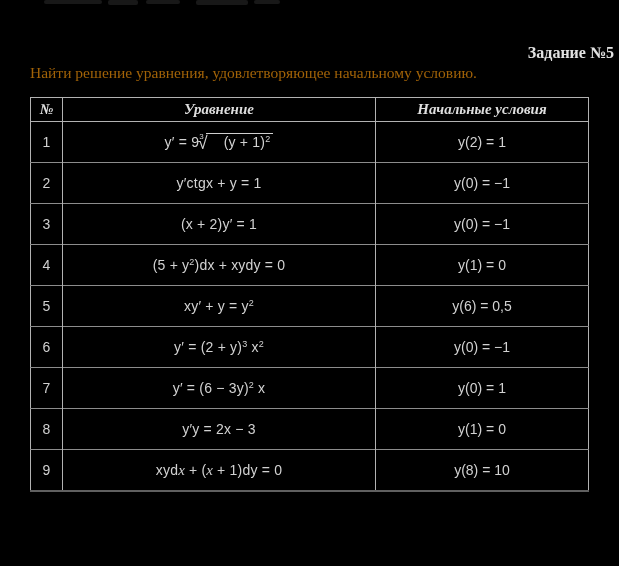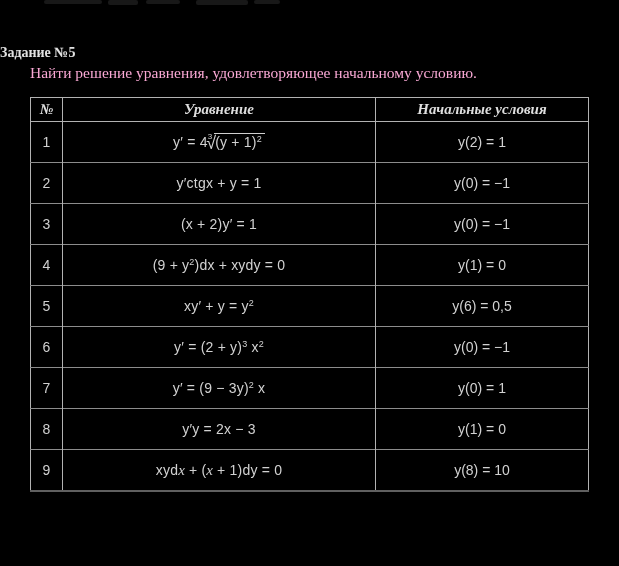--- a/index.html
+++ b/index.html
@@ -14,30 +14,30 @@
   
   .top-remnant{position:absolute;top:0;height:5px;background:#181818;border-radius:2px;}
   .frag1{left:44px;width:58px;height:4px;}
   .frag2{left:108px;width:30px;height:5px;}
   .frag3{left:146px;width:34px;height:4px;}
   .frag4{left:196px;width:52px;height:5px;}
   .frag5{left:254px;width:26px;height:4px;}
 
   .title{
     position:absolute;top:44px;left:0;width:614px;
-    text-align:left;
+    text-align:right;
     font-family:"Liberation Serif", serif;
-    font-weight:bold;font-size:14px;line-height:18px;
+    font-weight:bold;font-size:16px;line-height:18px;
     color:#e2e2e2;
   }
   .subtitle{
     position:absolute;top:64px;left:30px;width:560px;
     font-family:"Liberation Serif", serif;
     font-size:15.5px;line-height:18px;
-    color:#f9a8d4;
+    color:#a16207;
   }
 
   table.tasks{
     position:absolute;left:30px;top:97px;
     width:558px;
     border-collapse:collapse;
     table-layout:fixed;
     border:1px solid #b2b2b2;
     border-bottom:2px solid #606060;
   }
@@ -66,21 +66,21 @@
   sup{font-size:9px;vertical-align:5px;line-height:0;}
 
   .ser-it{
     font-family:"Liberation Serif", serif;
     font-style:italic;font-size:15px;letter-spacing:0;
   }
   
   .rad{white-space:nowrap;}
   .rad-idx{font-size:8px;vertical-align:8px;margin-right:-6px;position:relative;z-index:1;line-height:0;}
   .rad-sign{font-size:18px;line-height:0;vertical-align:-2px;letter-spacing:-1px;}
-  .rad-body{border-top:1px solid #cfcfcf;padding:1px 3px 0 1px;margin-left:-1px;display:inline-block;line-height:1.1;}
+  .rad-body{border-top:1px solid #cfcfcf;padding:1px 3px 0 18px;margin-left:-1px;display:inline-block;line-height:1.1;}
 </style>
 </head>
 <body>
 
 <div class="top-remnant frag1"></div>
 <div class="top-remnant frag2"></div>
 <div class="top-remnant frag3"></div>
 <div class="top-remnant frag4"></div>
 <div class="top-remnant frag5"></div>
 
@@ -96,57 +96,57 @@
   <thead>
     <tr>
       <th class="col-sep">№</th>
       <th class="col-sep">Уравнение</th>
       <th>Начальные условия</th>
     </tr>
   </thead>
   <tbody>
   <tr>
     <td class="num col-sep">1</td>
-    <td class="eq col-sep"><span>y′ = 4</span><span class="rad"><sup class="rad-idx">3</sup><span class="rad-sign">√</span><span class="rad-body"><span>(y + 1)</span><sup>2</sup></span></span></td>
+    <td class="eq col-sep"><span>y′ = 9</span><span class="rad"><sup class="rad-idx">3</sup><span class="rad-sign">√</span><span class="rad-body"><span>(y + 1)</span><sup>2</sup></span></span></td>
     <td class="cond">y(2) = 1</td>
   </tr>
 
   <tr>
     <td class="num col-sep">2</td>
     <td class="eq col-sep"><span>y′ctgx + y = 1</span></td>
     <td class="cond">y(0) = −1</td>
   </tr>
 
   <tr>
     <td class="num col-sep">3</td>
     <td class="eq col-sep"><span>(x + 2)y′ = 1</span></td>
     <td class="cond">y(0) = −1</td>
   </tr>
 
   <tr>
     <td class="num col-sep">4</td>
-    <td class="eq col-sep"><span>(9 + y</span><sup>2</sup><span>)dx + xydy = 0</span></td>
+    <td class="eq col-sep"><span>(5 + y</span><sup>2</sup><span>)dx + xydy = 0</span></td>
     <td class="cond">y(1) = 0</td>
   </tr>
 
   <tr>
     <td class="num col-sep">5</td>
     <td class="eq col-sep"><span>xy′ + y = y</span><sup>2</sup></td>
     <td class="cond">y(6) = 0,5</td>
   </tr>
 
   <tr>
     <td class="num col-sep">6</td>
     <td class="eq col-sep"><span>y′ = (2 + y)</span><sup>3</sup><span> x</span><sup>2</sup></td>
     <td class="cond">y(0) = −1</td>
   </tr>
 
   <tr>
     <td class="num col-sep">7</td>
-    <td class="eq col-sep"><span>y′ = (9 − 3y)</span><sup>2</sup><span> x</span></td>
+    <td class="eq col-sep"><span>y′ = (6 − 3y)</span><sup>2</sup><span> x</span></td>
     <td class="cond">y(0) = 1</td>
   </tr>
 
   <tr>
     <td class="num col-sep">8</td>
     <td class="eq col-sep"><span>y′y = 2x − 3</span></td>
     <td class="cond">y(1) = 0</td>
   </tr>
 
   <tr>

